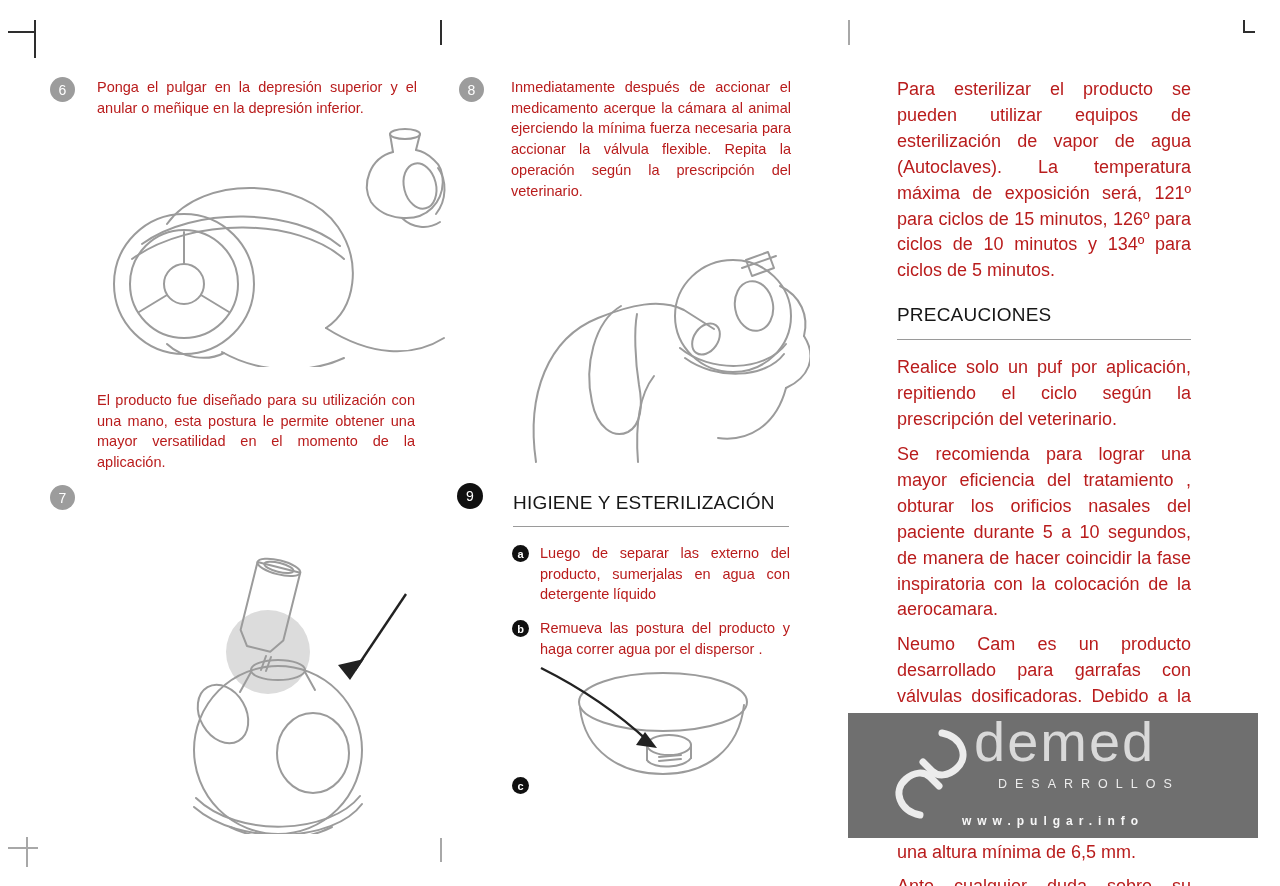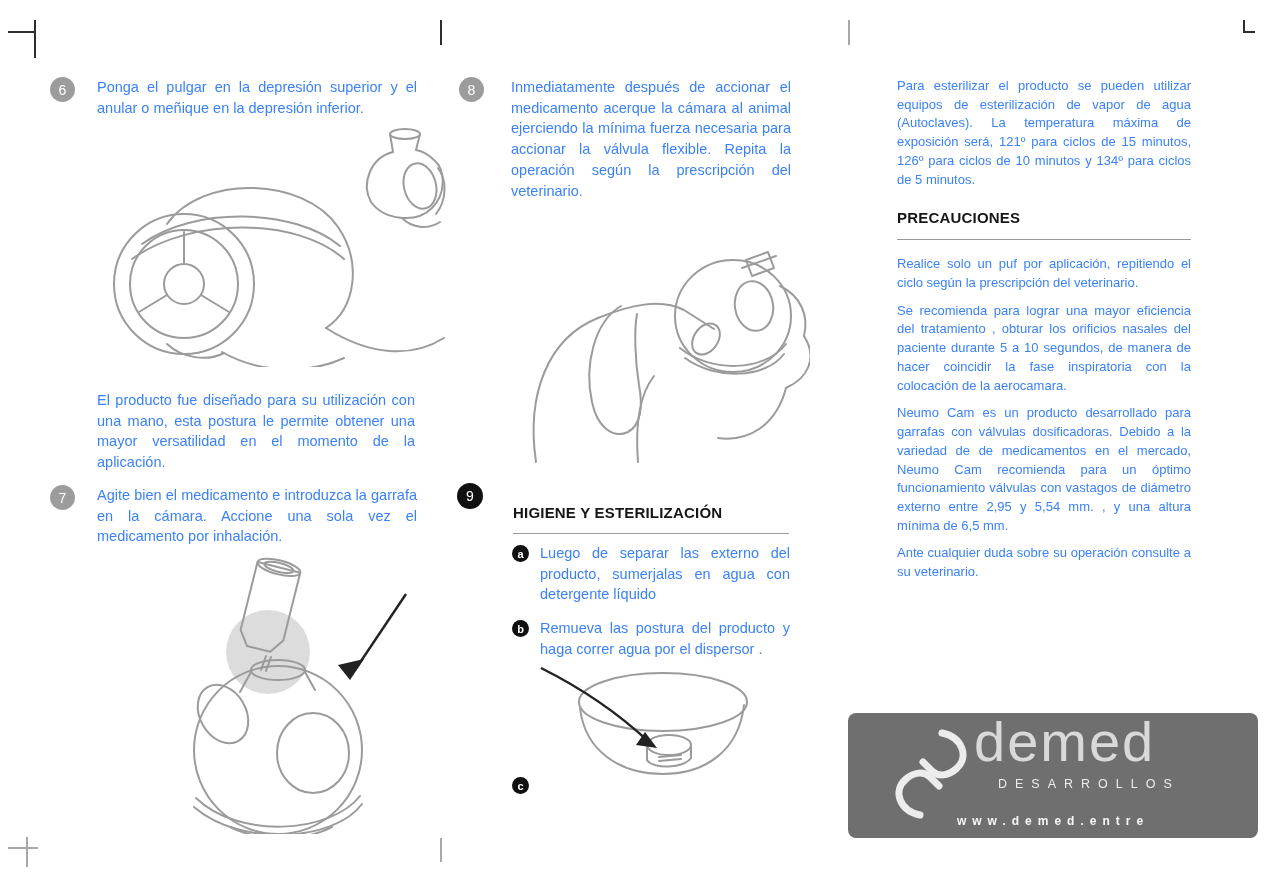--- a/index.html
+++ b/index.html
@@ -15,25 +15,25 @@
   .badge {
     flex:none; width:25px; height:25px; border-radius:50%;
     background:#9c9c9c; color:#ffffff; font-size:14px;
     display:flex; align-items:center; justify-content:center;
   }
   .badge.black { background:#101010; }
   .step .txt { margin-left:22px; }
 
   p.body {
     margin:0; font-size:14.5px; line-height:1.43; text-align:justify;
-    text-justify:inter-word; color:#3b82f6;
-  }
-  .col3 p.body { font-size:13px; line-height:1.44; margin:0 0 9px 0; }
-
-  .sec-head { font-size:15px; font-weight:bold; letter-spacing:.2px; color:#161616; }
+    text-justify:inter-word; color:#b91c1c;
+  }
+  .col3 p.body { font-size:18px; line-height:1.44; margin:0 0 9px 0; }
+
+  .sec-head { font-size:19px; font-weight:normal; letter-spacing:.2px; color:#161616; }
   .rule { height:1px; background:#9a9a9a; }
 
   .abc-item { display:flex; align-items:flex-start; margin-bottom:13px; }
   .abc {
     flex:none; width:17px; height:17px; border-radius:50%; background:#101010;
     color:#fff; font-size:11px; font-weight:bold;
     display:flex; align-items:center; justify-content:center; margin-top:2px;
   }
   .abc-item .txt { margin-left:11px; width:250px; }
 
@@ -42,21 +42,20 @@
 
   .col3 {
     position:absolute; left:897px; top:77px; width:294px;
   }
   .col3 .sec-head { margin:20px 0 0 0; }
   .col3 .rule { margin:13px 0 15px 0; }
 
   .logo-box {
     position:absolute; left:848px; top:713px; width:410px; height:125px;
     background:#6f6f6f;
-    border-radius:8px;
   }
   .logo-mark { position:absolute; left:38px; top:12px; }
   .brand {
     position:absolute; left:126px; top:-4px; font-size:56px; letter-spacing:2px;
     color:#d9d9d9; font-family:"Liberation Sans", sans-serif;
   }
   .brand-sub {
     position:absolute; left:150px; top:64px; font-size:12.5px;
     letter-spacing:8px; color:#ededed;
   }
@@ -118,21 +117,20 @@
       </g>
     </svg>
   </div>
 
   <p class="body" style="position:absolute; left:97px; top:390px; width:318px;">El producto fue diseñado para su utilización con una mano, esta postura le permite obtener una mayor versatilidad en el momento de la aplicación.</p>
 
   <div class="step" style="left:50px; top:485px; width:367px;">
     <div class="badge">
       <span>7</span>
     </div>
-    <p class="body txt" style="width:320px;">Agite bien el medicamento e introduzca la garrafa en la cámara. Accione una sola vez el medicamento por inhalación.</p>
   </div>
 
   <div class="illu" style="left:138px; top:556px;">
     <svg width="320" height="278" viewBox="0 0 320 278">
       <circle cx="130" cy="96" r="42" fill="#dcdcdc" stroke="none"></circle>
       <g class="lineart">
 
         <g transform="rotate(14 130 55)">
           <path d="M 108 10 L 152 10 L 152 80 L 142 94 L 118 94 L 108 80 Z"></path>
           <ellipse cx="130" cy="10" rx="22" ry="7"></ellipse>
@@ -191,21 +189,21 @@
         <path d="M 268 162 C 258 200 230 216 200 212"></path>
       </g>
     </svg>
   </div>
 
   <div class="step" style="left:457px; top:483px; width:334px;">
     <div class="badge black" style="width:26px; height:26px;">
       <span>9</span>
     </div>
     <div class="txt" style="margin-left:30px; width:276px;">
-      <div class="sec-head" style="margin-top:21px;">HIGIENE Y ESTERILIZACIÓN</div>
+      <div class="sec-head" style="margin-top:9px;">HIGIENE Y ESTERILIZACIÓN</div>
       <div class="rule" style="margin-top:12px;"></div>
     </div>
   </div>
 
   <div style="position:absolute; left:512px; top:543px; width:278px;">
     <div class="abc-item">
       <div class="abc">
         <span>a</span>
       </div>
       <p class="body txt">Luego de separar las externo del producto, sumerjalas en agua con detergente líquido</p>
@@ -257,16 +255,16 @@
     <div class="logo-mark">
       <svg width="90" height="98" viewBox="0 0 90 98">
         <g fill="none" stroke="#ececec" stroke-width="7" stroke-linecap="round">
           <path d="M 56 8 C 76 12 84 32 70 44 C 62 51 52 52 46 46 L 37 37"></path>
           <path d="M 34 90 C 14 86 6 66 20 54 C 28 47 38 46 44 52 L 53 61"></path>
         </g>
       </svg>
     </div>
     <div class="brand">demed</div>
     <div class="brand-sub">DESARROLLOS</div>
-    <div class="brand-url">www.demed.entre</div>
+    <div class="brand-url">www.pulgar.info</div>
   </div>
 
 </div>
 
 </body></html>

